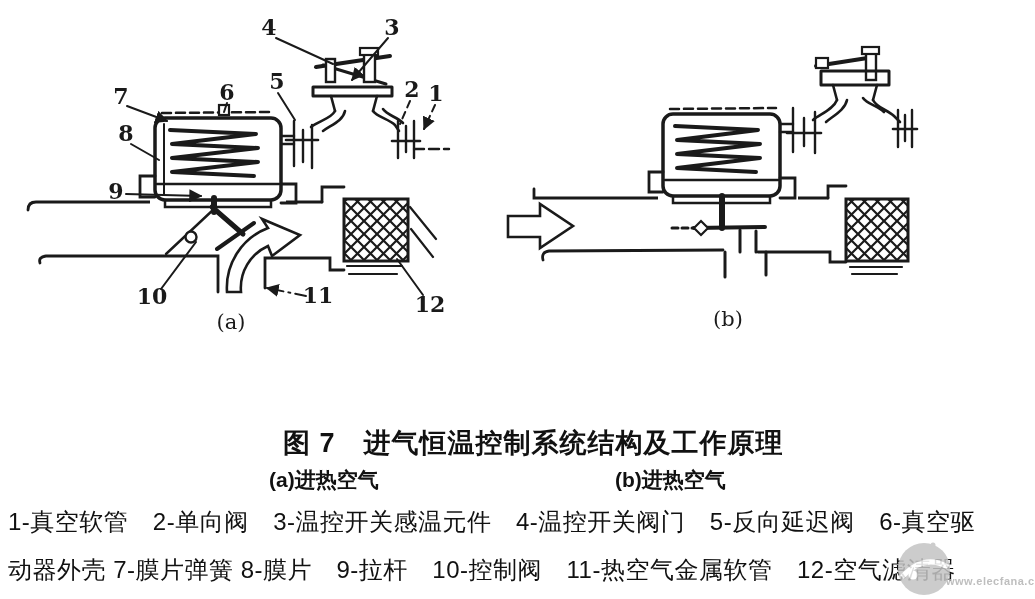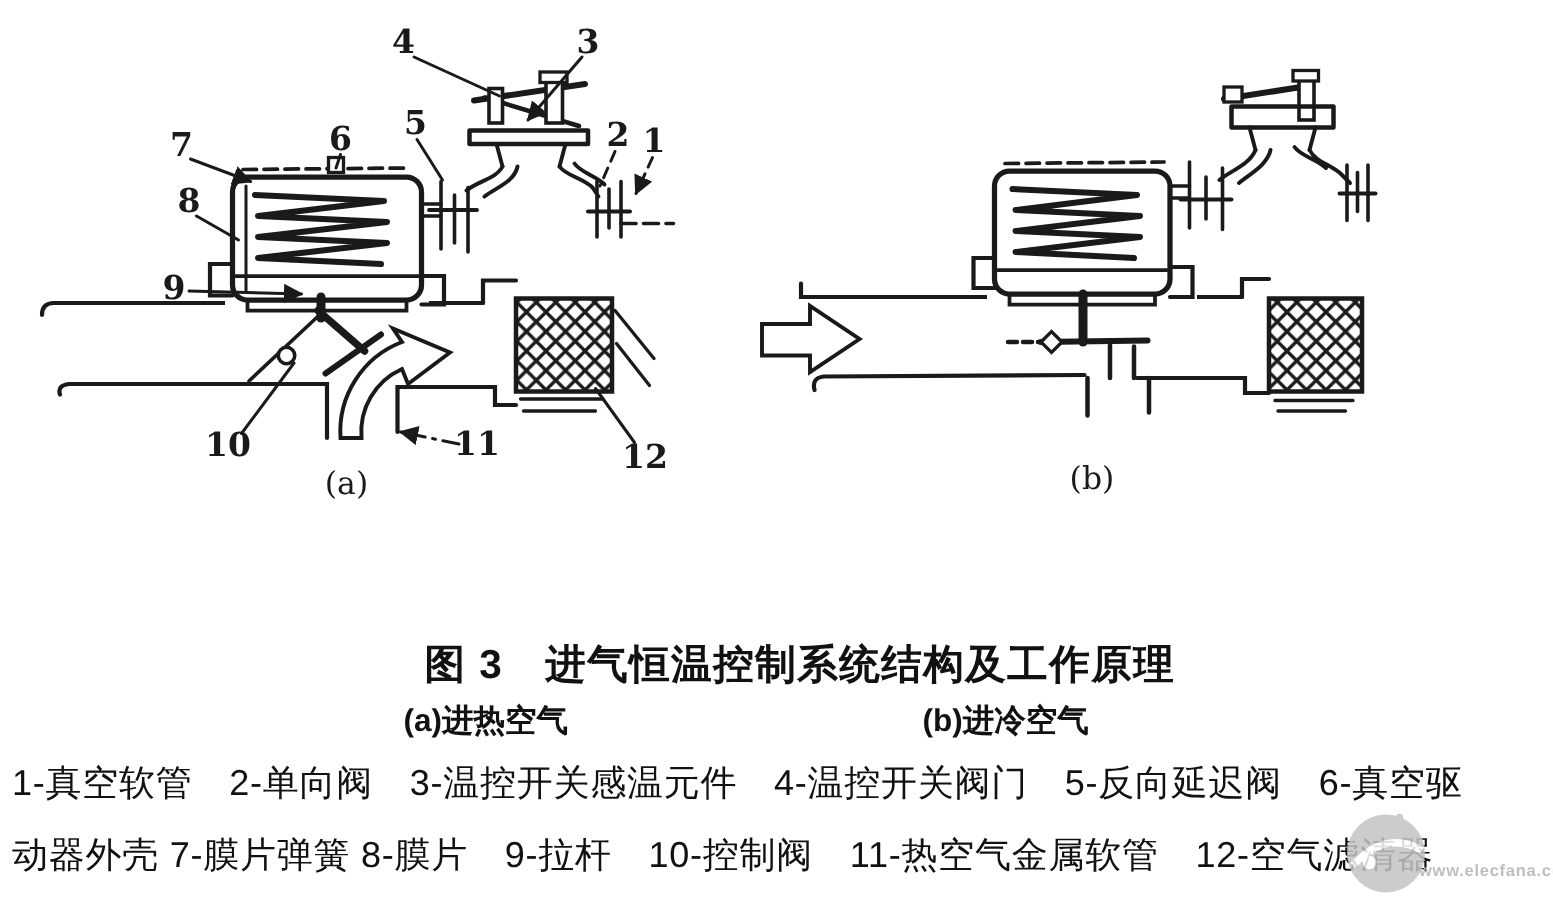--- a/index.html
+++ b/index.html
@@ -184,23 +184,23 @@
           <path d="M 898 110 L 898 147 M 912 110 L 912 147" stroke-width="2.4"></path>
           <path d="M 905 115 L 905 141" stroke-width="2.4"></path>
           <path d="M 893 129 L 917 129" stroke-width="2.6"></path>
         </g>
       </g>
 
       <text class="ab" x="728" y="326" text-anchor="middle">(b)</text>
     </g>
   </svg>
 
-  <div class="caption">图 3　进气恒温控制系统结构及工作原理</div>
+  <div class="caption">图 7　进气恒温控制系统结构及工作原理</div>
   <div class="subcap sub-a">(a)进热空气</div>
-  <div class="subcap sub-b">(b)进冷空气</div>
+  <div class="subcap sub-b">(b)进热空气</div>
 
   <div class="legend-line l1">1-真空软管　2-单向阀　3-温控开关感温元件　4-温控开关阀门　5-反向延迟阀　6-真空驱</div>
   <div class="legend-line l2">动器外壳 7-膜片弹簧 8-膜片　9-拉杆　10-控制阀　11-热空气金属软管　12-空气滤清器</div>
 
   <div class="watermark">
     <svg width="163" height="62" viewBox="0 0 163 62">
       <circle cx="52" cy="33" r="26" fill="#c4c4c4"></circle>
       <path d="M 30 41 Q 52 17 76 31" stroke="#ffffff" stroke-width="5" fill="none"></path>
       <circle cx="41" cy="39" r="4.5" fill="#ffffff"></circle>
       <line x1="60" y1="10" x2="52" y2="22" stroke="#c4c4c4" stroke-width="2"></line>

